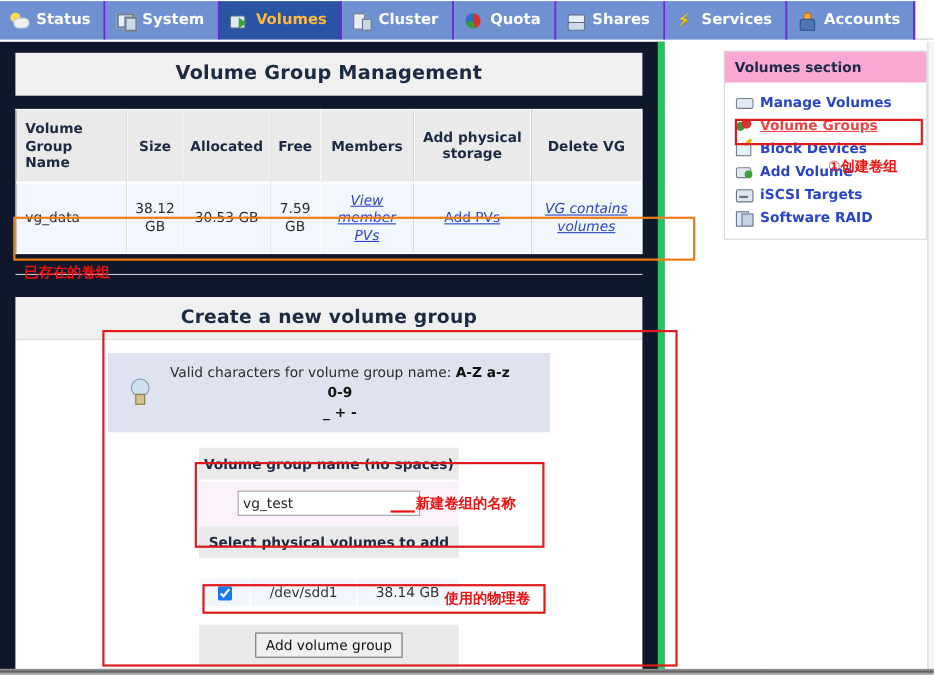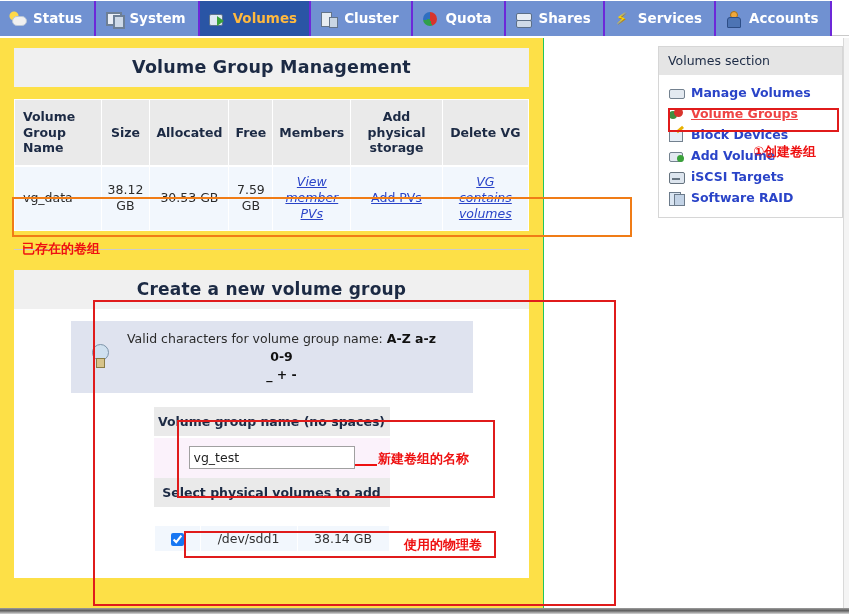--- a/index.html
+++ b/index.html
@@ -122,23 +122,23 @@
     border-radius:50%; background:#f0a83c; border:1px solid #a86f14;
   }
   .ic-accounts:after {
     content:""; position:absolute; left:2px; top:6px; width:12px; height:9px;
     background:#4d74b4; border:1px solid #2d4d86; border-radius:3px 3px 1px 1px;
   }
 
   
   #maincol {
     position: absolute; left: 0; top: 38px;
-    width: 544px; height: 576px;
-    background: #fde047;
-    border-right: 1px solid #22c55e;
+    width: 604px; height: 576px;
+    background: #0f172a;
+    border-right: 6px solid #22c55e;
   }
   #contentpad { padding: 10px 14px 0 14px; position: relative; }
 
   .panelhead {
     background: #f0f0f0;
     color: #1c2a44;
     font-size: 17.5px;
     font-weight: bold;
     text-align: center;
     padding: 9px 0 10px 0;
@@ -299,24 +299,24 @@
     position: absolute; left: 658px; top: 46px;
     width: 185px;
   }
   .card {
     background: #ffffff;
     border: 1px solid #d6d6d6;
     margin-bottom: 16px;
     box-shadow: 0 0 0 0 transparent;
   }
   .cardhead {
-    background: #e5e5e5;
+    background: #f9a8d4;
     color: #1c2a44;
     font-size: 12.5px;
-    font-weight: normal;
+    font-weight: bold;
     padding: 6px 9px 7px 9px;
   }
   .cardbody { padding: 7px 0 9px 0; }
   .navitem {
     display: flex; align-items: center;
     padding: 3px 8px 3px 10px;
     font-size: 12.5px;
     font-weight: bold;
     color: #2a44c8;
     cursor: pointer;
@@ -513,20 +513,23 @@
                 <tr>
               <td class="chk">
                 <input type="checkbox" checked="" style="">
               </td>
               <td>/dev/sdd1</td>
               <td>38.14 GB</td>
             </tr>
           </tbody>
             </table>
 
+          <div class="btnrow">
+            <button class="addvg">Add volume group</button>
+          </div>
 
         </div>
       </div>
 
     </div>
   </div>
 
   <div id="sidebar">
 
     <div class="card">

